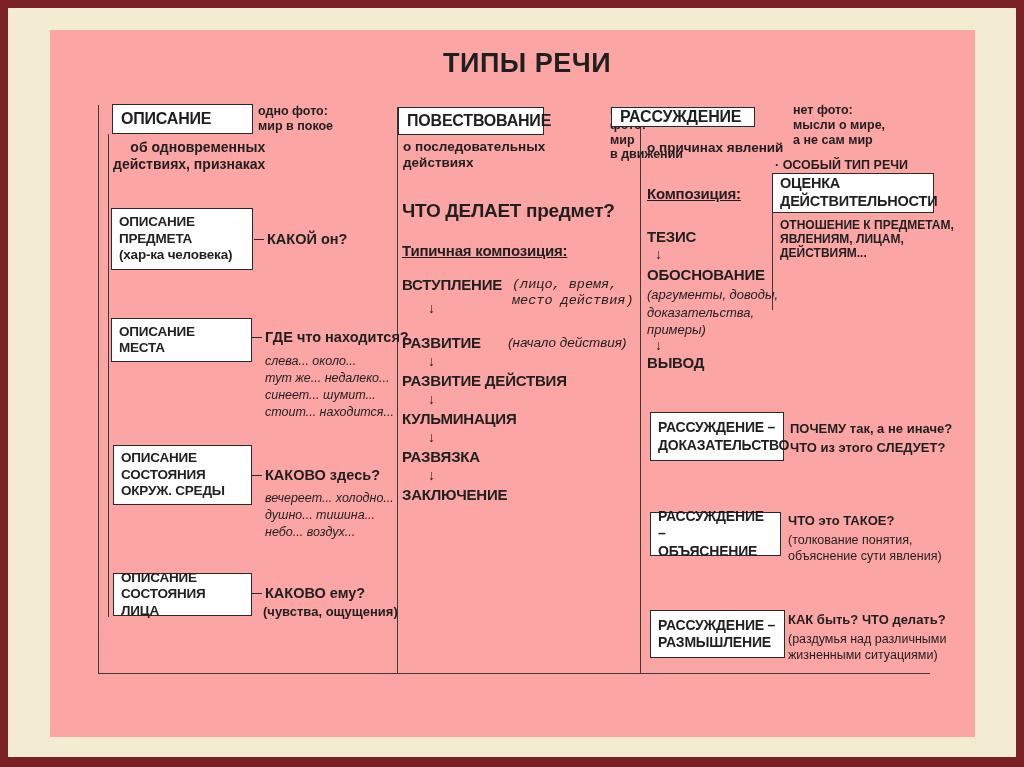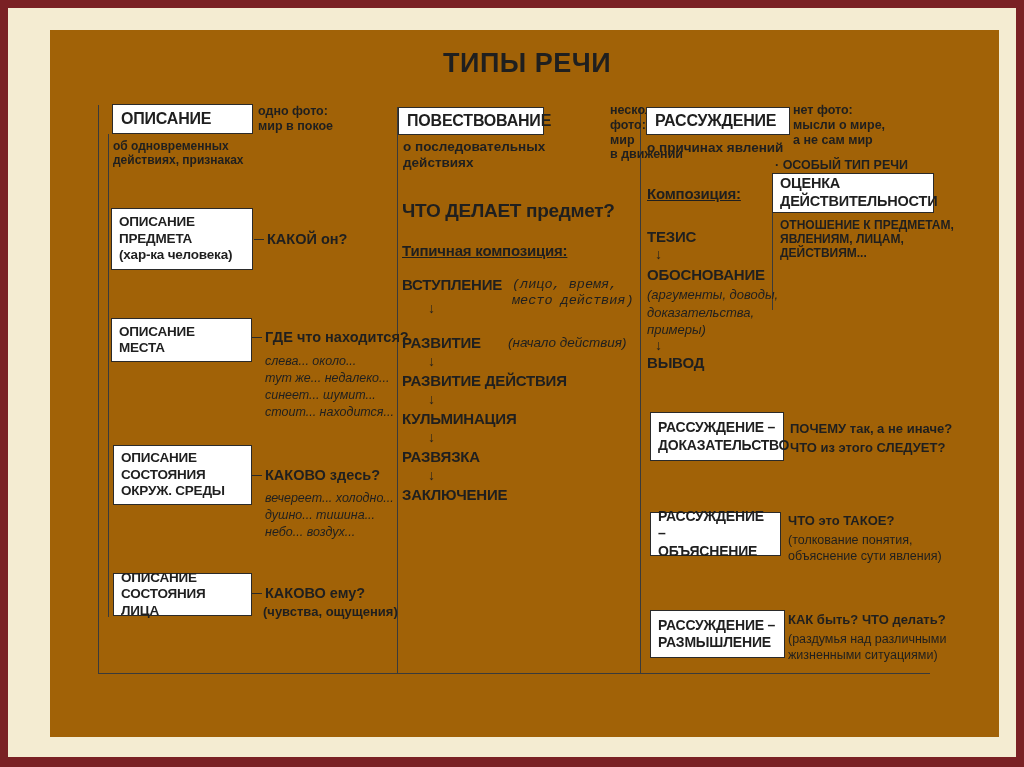--- a/index.html
+++ b/index.html
@@ -1,18 +1,18 @@
 <!DOCTYPE html>
 <html><head>
 <meta charset="utf-8">
 <style>
   html,body{margin:0;padding:0;}
   body{width:1024px;height:767px;background:#7a2124;font-family:"Liberation Sans", sans-serif;}
   .mat{position:absolute;left:8px;top:8px;right:8px;bottom:10px;background:#f4ecd2;}
-  .page{position:absolute;left:50px;top:30px;width:925px;height:707px;background:#a16207;padding-left:24px;}
+  .page{position:absolute;left:50px;top:30px;width:925px;height:707px;background:#fca5a5;}
   .t{position:absolute;white-space:pre-line;color:#1f1f1f;line-height:1.18;}
   .box{position:absolute;border:1.6px solid #2a2a2a;background:#fff;color:#1f1f1f;
        display:flex;align-items:center;white-space:pre-line;line-height:1.22;box-sizing:border-box;}
   .hbox{font-size:16px;font-weight:700;padding:3px 8px;letter-spacing:-0.2px;}
   .sbox{font-size:13.5px;font-weight:700;padding:3px 7px;letter-spacing:-0.2px;}
   .vline{position:absolute;width:0;border-left:1.4px solid #3a3a3a;}
   .hline{position:absolute;height:0;border-top:1.4px solid #3a3a3a;}
   .dash{position:absolute;height:0;border-top:1.6px solid #2a2a2a;width:10px;}
   .note{font-size:12.5px;font-weight:700;}
   .sub{font-size:13px;font-weight:700;}
@@ -32,21 +32,21 @@
   <div class="t title" style="left:393px;top:18px;">ТИПЫ РЕЧИ</div>
 
   <div class="vline" style="left:48px;top:75px;height:568px;"></div>
   <div class="hline" style="left:48px;top:643px;width:832px;"></div>
   <div class="vline" style="left:347px;top:77px;height:566px;"></div>
   <div class="vline" style="left:590px;top:77px;height:566px;"></div>
 
   <div class="box hbox" style="left:62px;top:74px;width:141px;height:30px;">ОПИСАНИЕ</div>
   <div class="t note" style="left:208px;top:74px;">одно фото:
 мир в покое</div>
-  <div class="t note" style="left:63px;top:109px;font-size:12px;">об одновременных
+  <div class="t note" style="left:63px;top:109px;font-size:14px;text-align:right;">об одновременных
 действиях, признаках</div>
   <div class="vline" style="left:58px;top:104px;height:483px;"></div>
 
   <div class="box sbox" style="left:61px;top:178px;width:142px;height:62px;">ОПИСАНИЕ
 ПРЕДМЕТА
 (хар-ка человека)</div>
   <div class="dash" style="left:204px;top:209px;"></div>
   <div class="t q" style="left:217px;top:201px;">КАКОЙ он?</div>
 
   <div class="box sbox" style="left:61px;top:288px;width:141px;height:44px;">ОПИСАНИЕ МЕСТА</div>
@@ -95,21 +95,21 @@
   <div class="t arrow" style="left:378px;top:361px;">↓</div>
 
   <div class="t step" style="left:352px;top:380px;">КУЛЬМИНАЦИЯ</div>
   <div class="t arrow" style="left:378px;top:399px;">↓</div>
 
   <div class="t step" style="left:352px;top:418px;">РАЗВЯЗКА</div>
   <div class="t arrow" style="left:378px;top:437px;">↓</div>
 
   <div class="t step" style="left:352px;top:456px;">ЗАКЛЮЧЕНИЕ</div>
 
-  <div class="box hbox" style="left:596px;top:77px;width:144px;height:28px;text-align:right;">РАССУЖДЕНИЕ</div>
+  <div class="box hbox" style="left:561px;top:77px;width:144px;height:20px;text-align:right;">РАССУЖДЕНИЕ</div>
   <div class="t note" style="left:743px;top:73px;">нет фото:
 мысли о мире,
 а не сам мир</div>
   <div class="t note" style="left:597px;top:110px;font-size:13.5px;">о причинах явлений</div>
   <div class="t note" style="left:725px;top:128px;">· ОСОБЫЙ ТИП РЕЧИ</div>
   <div class="t step ul" style="left:597px;top:155px;">Композиция:</div>
 
   <div class="box sbox" style="left:722px;top:143px;width:162px;height:40px;font-size:14.5px;">ОЦЕНКА
 ДЕЙСТВИТЕЛЬНОСТИ</div>
   <div class="vline" style="left:722px;top:183px;height:97px;"></div>

